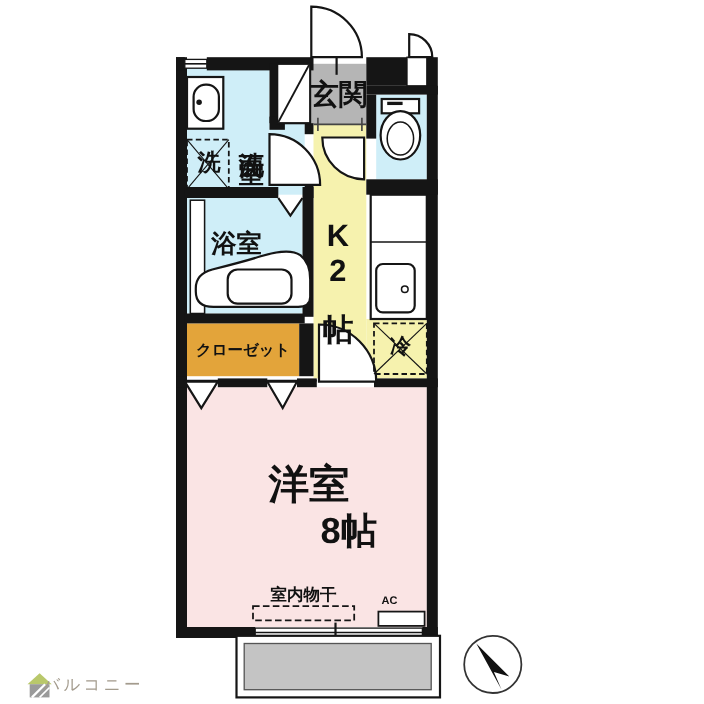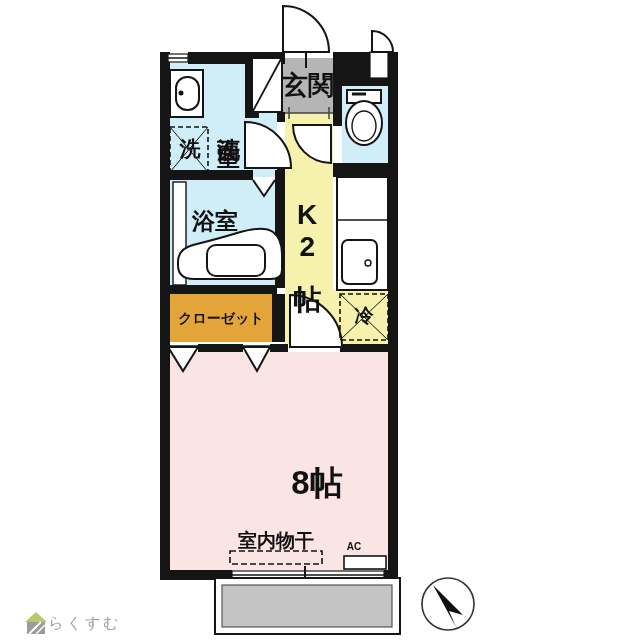--- a/index.html
+++ b/index.html
@@ -165,22 +165,23 @@
   <div class="label" style="left:190px;top:149px;font-size:21px;">洗</div>
 
   <div class="label" style="left:215px;top:204px;font-size:23px;margin-top:17px;">浴室</div>
 
   <div class="label vert" style="left:307px;top:231px;font-size:28px;letter-spacing:1px;">K2帖</div>
 
   <div class="label" style="left:364px;top:316px;font-size:19px;">冷</div>
 
   <div class="label" style="left:221px;top:318px;font-size:14px;">クローゼット</div>
 
+  <div class="label" style="left:281px;top:441px;font-size:37px;">洋室</div>
   <div class="label" style="left:281px;top:483px;font-size:33px;margin-left:36px;">8帖</div>
 
-  <div class="label" style="left:276px;top:541px;font-size:19px;">室内物干</div>
+  <div class="label" style="left:276px;top:541px;font-size:15px;">室内物干</div>
 
   <div class="label" style="left:354px;top:547px;font-size:10px;">AC</div>
 
 
-  <div class="label" style="left:85px;top:623px;font-size:15px;font-weight:400;color:#a39b8d;letter-spacing:3px;">らくすむ</div>
+  <div class="label" style="left:85px;top:623px;font-size:15px;font-weight:400;color:#a39b8d;letter-spacing:3px;">バルコニー</div>
 
 </div>
 
 </body></html>

